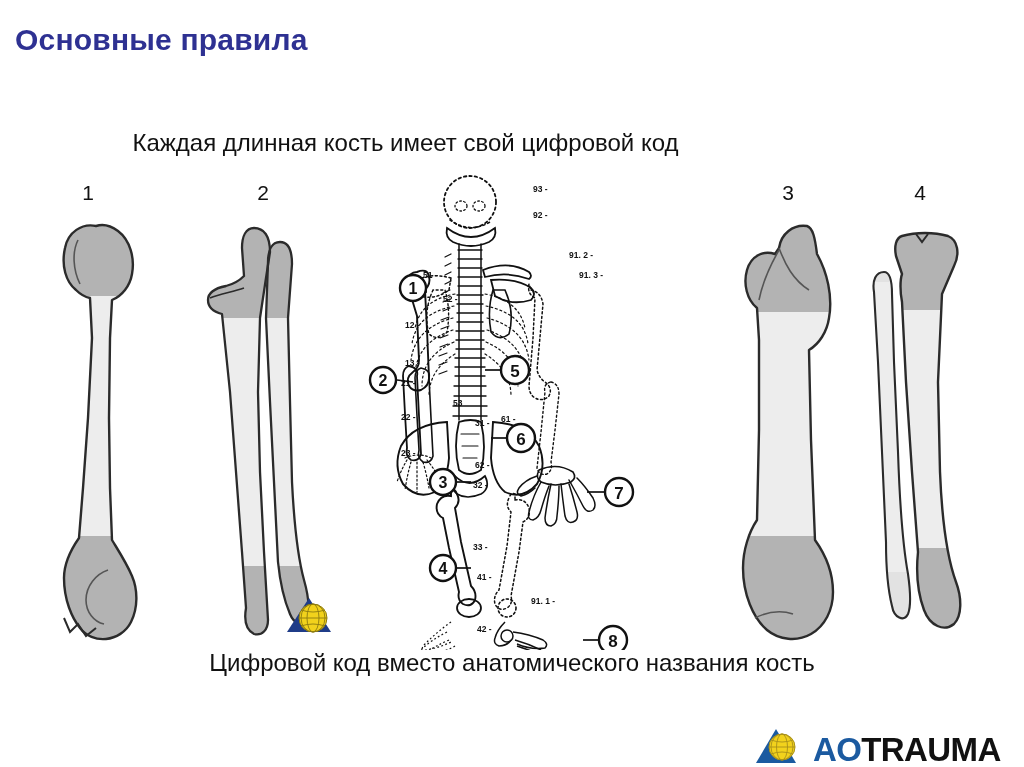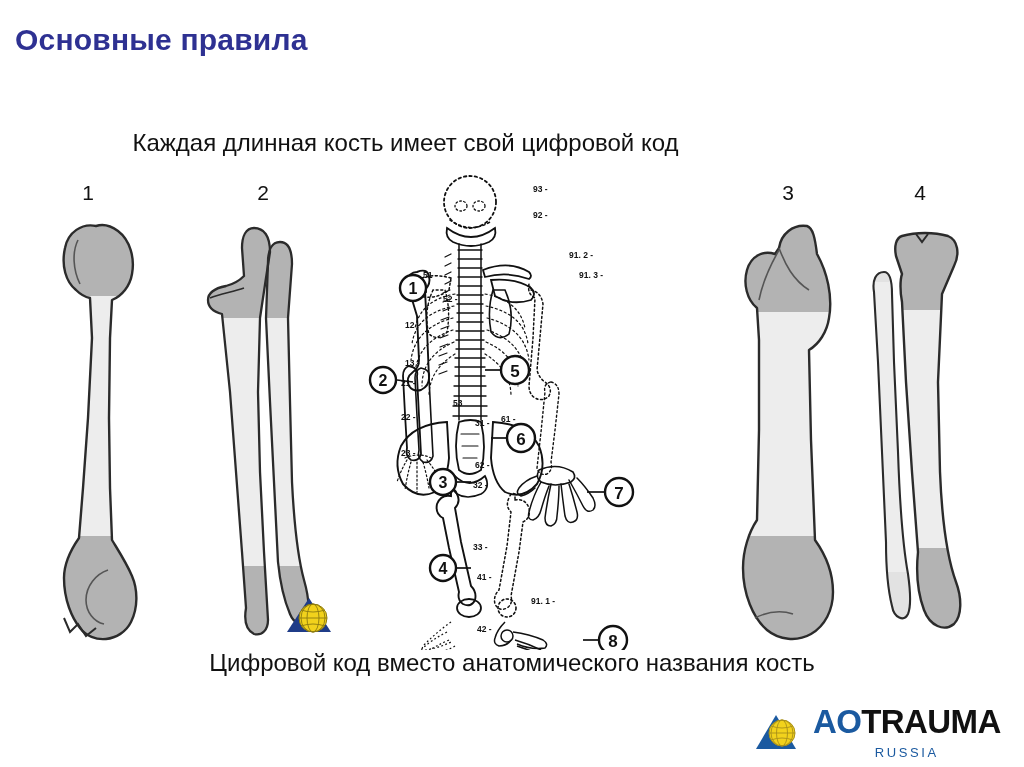--- a/index.html
+++ b/index.html
@@ -35,21 +35,21 @@
   .skeleton{position:absolute;left:355px;top:170px;width:320px;height:480px;}
   .skeleton svg{display:block;}
 
   .ao-small{position:absolute;left:281px;top:592px;width:56px;height:44px;}
   .ao-small svg{display:block;}
 
   .logo{position:absolute;left:752px;top:705px;width:250px;height:56px;}
   .logo-row{display:flex;align-items:center;gap:9px;}
   .logo-mark{width:52px;height:42px;flex:0 0 auto;}
   .logo-text{display:flex;flex-direction:column;line-height:1;}
-  .logo-word{font-size:33px;font-weight:bold;letter-spacing:-0.6px;}
+  .logo-word{font-size:33px;font-weight:bold;letter-spacing:-0.6px;margin-top:28px;}
   .logo-word .ao{color:#1B5AA0;}
   .logo-word .trauma{color:#111111;}
   .logo-sub{color:#1B5AA0;font-size:13px;letter-spacing:2.6px;margin-top:8px;text-align:center;}
 </style>
 </head>
 <body>
 
 <div id="slide">
 
   <div class="title-block">

